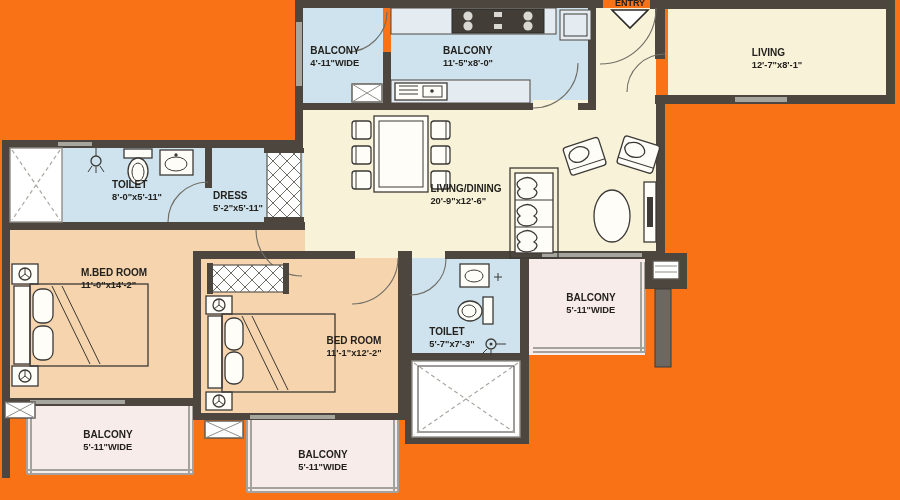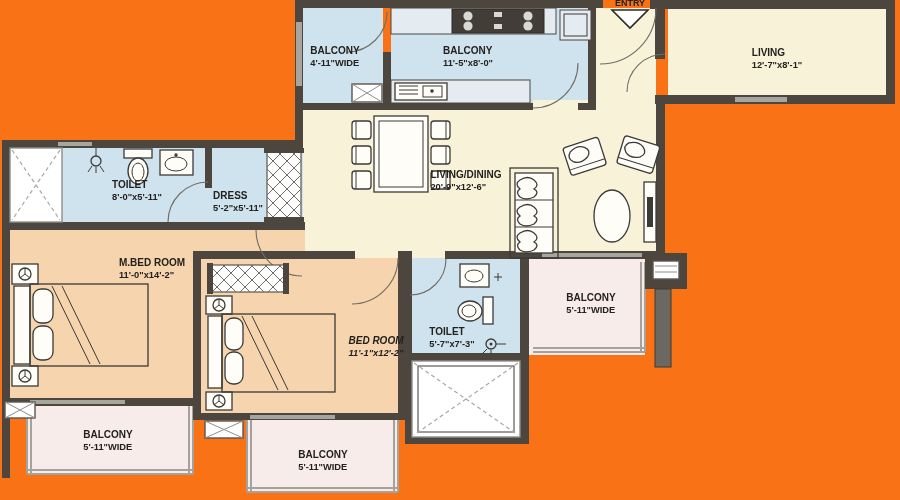--- a/index.html
+++ b/index.html
@@ -300,27 +300,27 @@
   </div>
   <div class="room-label" style="left:777px;top:59px;">
     <span>LIVING</span><span class="dims">12'-7"x8'-1"</span>
   </div>
   <div class="room-label" style="left:137px;top:191px;">
     <span>TOILET</span><span class="dims">8'-0"x5'-11"</span>
   </div>
   <div class="room-label" style="left:238px;top:202px;">
     <span>DRESS</span><span class="dims">5'-2"x5'-11"</span>
   </div>
-  <div class="room-label" style="left:466px;top:181px;">
+  <div class="room-label" style="left:466px;top:195px;">
     <span>LIVING/DINING</span><span class="dims">20'-9"x12'-6"</span>
   </div>
-  <div class="room-label" style="left:114px;top:269px;margin-left:38px;">
+  <div class="room-label" style="left:114px;top:279px;">
     <span>M.BED ROOM</span><span class="dims">11'-0"x14'-2"</span>
   </div>
-  <div class="room-label" style="left:376px;top:347px;font-style:italic;">
+  <div class="room-label" style="left:354px;top:347px;">
     <span>BED ROOM</span><span class="dims">11'-1"x12'-2"</span>
   </div>
   <div class="room-label" style="left:452px;top:338px;">
     <span>TOILET</span><span class="dims">5'-7"x7'-3"</span>
   </div>
   <div class="room-label" style="left:591px;top:304px;">
     <span>BALCONY</span><span class="dims">5'-11"WIDE</span>
   </div>
   <div class="room-label" style="left:108px;top:441px;">
     <span>BALCONY</span><span class="dims">5'-11"WIDE</span>

